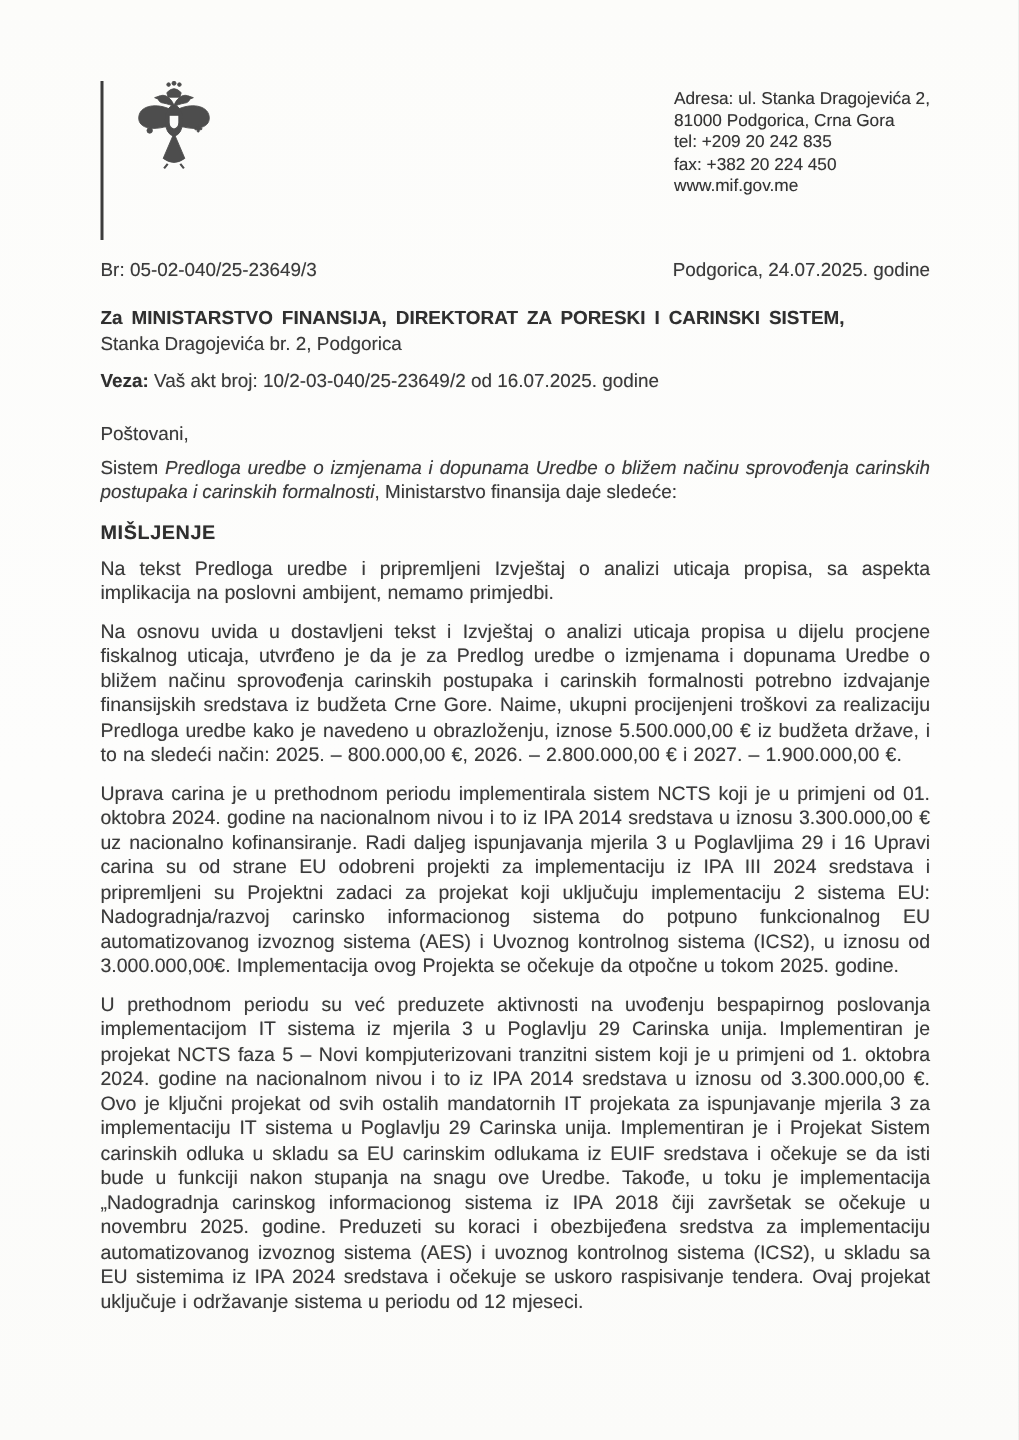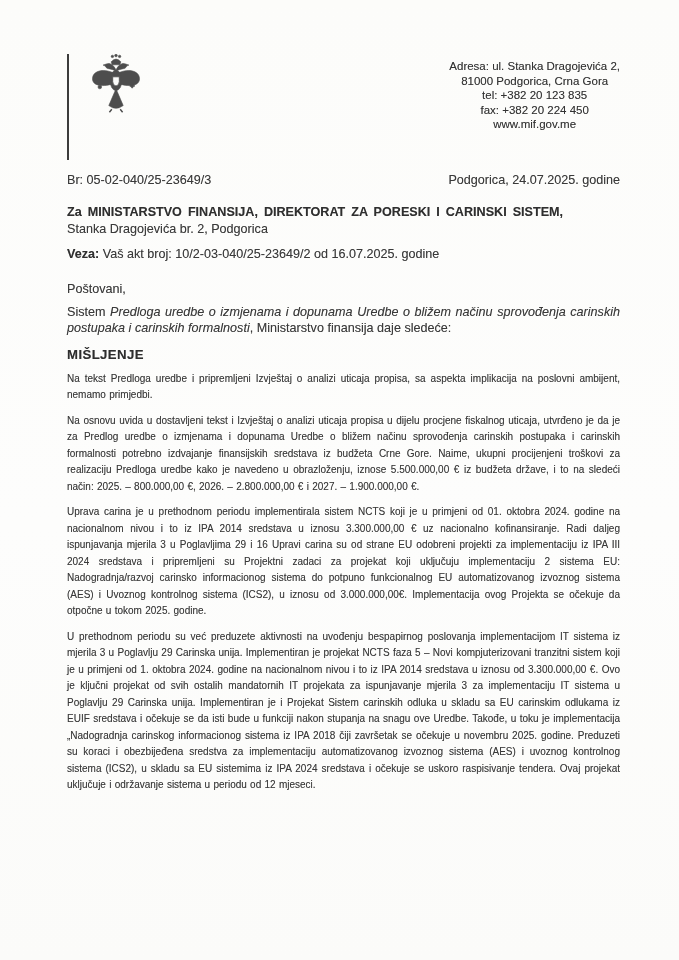--- a/index.html
+++ b/index.html
@@ -13,30 +13,30 @@
     font-family: "Liberation Sans", "DejaVu Sans", sans-serif;
     color: #3a3a3a;
     padding: 54px 59px 18px 67px;
     overflow: hidden;
     text-shadow: 0 0 0.5px rgba(70,70,70,0.45);
   }
   .header { display: flex; justify-content: space-between; align-items: flex-start; }
   .logo-block { border-left: 2px solid #3c3c3c; padding-left: 16px; min-height: 106px; }
   .coat { display: block; margin-left: 4px; }
   .ministry-name { font-size: 17px; line-height: 20.5px; color: #303030; margin-top: 3px; }
-  .address-block { text-align: center; font-size: 11.5px; line-height: 14.6px; color: #333; margin-top: 5px; }
+  .address-block { text-align: left; font-size: 11.5px; line-height: 14.6px; color: #333; margin-top: 5px; }
   .ref-row { display: flex; justify-content: space-between; margin-top: 13px; font-size: 12.6px; }
   .addressee { margin-top: 17px; font-size: 12.6px; line-height: 16.5px; }
   .addressee .l1 { font-weight: bold; color: #2f2f2f; word-spacing: 2.5px; }
   .block { margin-top: 9px; font-size: 12.6px; line-height: 16.6px; text-align: justify; }
   .label { font-weight: bold; color: #2f2f2f; }
   .salutation { margin-top: 19px; font-size: 12.6px; }
   .intro { margin-top: 8px; font-size: 12.6px; line-height: 16.6px; text-align: justify; }
   .heading { margin-top: 10px; text-align: left; font-weight: bold; font-size: 13.2px; letter-spacing: 0.4px; color: #2e2e2e; }
-  .para { margin-top: 9px; font-size: 10px; line-height: 16.5px; text-align: justify; word-spacing: 0.5px; color: #3a3a3a; }
+  .para { margin-top: 9px; font-size: 13px; line-height: 16.5px; text-align: justify; word-spacing: 0.5px; color: #3a3a3a; }
 </style>
 </head>
 <body>
 
 <div class="page">
 
   <div class="header">
     <div class="logo-block">
       <svg class="coat" width="54" height="60" viewBox="0 0 90 100" aria-hidden="true">
         <g fill="#4d4d4d" stroke="#4d4d4d">
@@ -65,21 +65,21 @@
           <path d="M45 58 L33 86 Q45 95 57 86 Z"></path>
           <path d="M38 92 L34 97 M52 92 L56 97" stroke-width="2.4" fill="none"></path>
         </g>
 
         <path d="M39.5 38 h11 v8 q0 6 -5.5 7.5 q-5.5 -1.5 -5.5 -7.5 z" fill="#fcfcfa" stroke="#4d4d4d" stroke-width="1.4"></path>
       </svg>
     </div>
     <div class="address-block">
       <div>Adresa: ul. Stanka Dragojevića 2,</div>
       <div>81000 Podgorica, Crna Gora</div>
-      <div>tel: +382 20 123 835</div>
+      <div>tel: +209 20 242 835</div>
       <div>fax: +382 20 224 450</div>
       <div>www.mif.gov.me</div>
     </div>
   </div>
 
   <div class="ref-row">
     <span>Br: 05-02-040/25-23649/3</span>
     <span>Podgorica, 24.07.2025. godine</span>
   </div>
 

